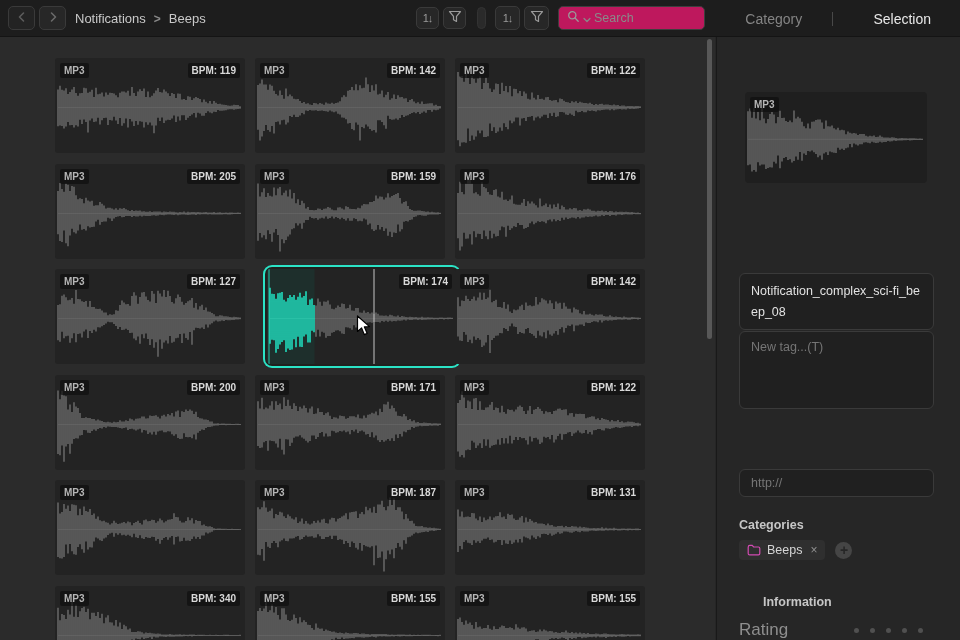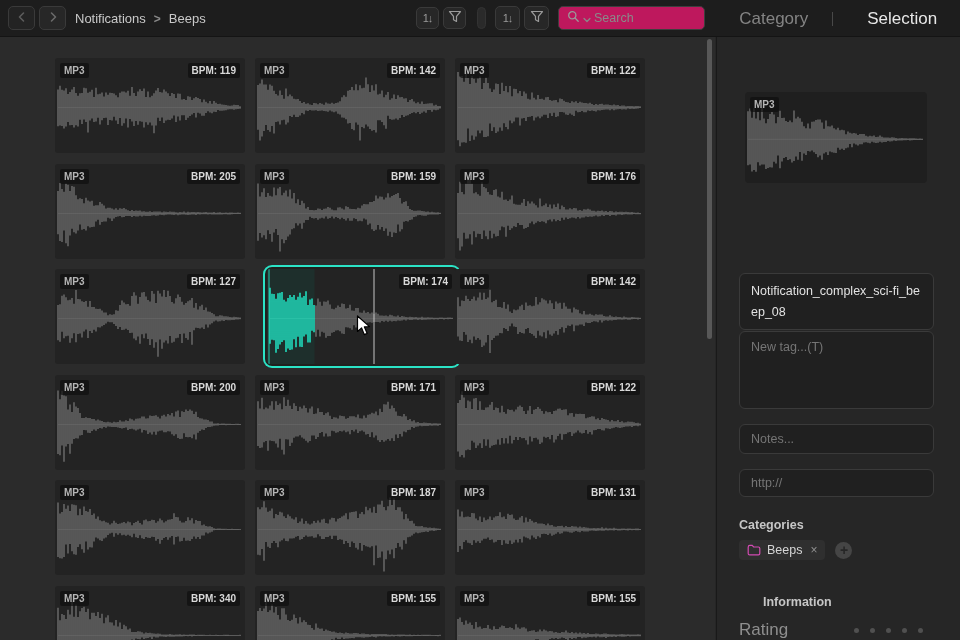--- a/index.html
+++ b/index.html
@@ -45,21 +45,21 @@
     flex:1; min-width:20px; background:transparent; border:none; outline:none;
     color:#dddddd; font-size:12.5px; font-family:"Liberation Sans",sans-serif;
   }
   .searchbox input::placeholder { color:#8a8a8a; }
 
   
   .panel-tabs {
     position:absolute; right:0; top:0; width:244px; height:37px;
     display:flex; align-items:center; z-index:7;
   }
-  .ptab { flex:1; text-align:center; font-size:17px; color:#848484; cursor:pointer; }
+  .ptab { flex:1; text-align:center; font-size:14px; color:#848484; cursor:pointer; }
   .ptab.active { color:#e8e8e8;margin-left:12px; }
   .ptab-divider { width:1px; height:14px; background:#484848; }
 
   
   .main-area {
     position:absolute; top:37px; left:0; width:715px; height:603px;
     background:#2b2b2b; overflow:hidden;
   }
   .sample-grid {
     position:absolute; top:21px; left:55px;
@@ -367,21 +367,20 @@
   <div class="preview-tile">
     <svg id="preview-wave" viewBox="0 0 182 91" width="182" height="91">
         <line x1="3" x2="178" y1="47.32" y2="47.32" stroke="#8a8a8a" stroke-width="0.8" opacity="0.5"></line>
         <path d="M3 19.3L3 73.3M5 16.5L5 72.4M7 25.7L7 79.6M9 16.2L9 77.9M11 26.6L11 79.7M13 19.7L13 70.3M15 28.3L15 73.4M17 16.0L17 72.4M19 26.5L19 72.6M21 31.3L21 77.0M23 26.9L23 76.0M25 22.0L25 75.3M27 20.0L27 75.6M29 22.5L29 69.8M31 31.2L31 71.6M33 25.0L33 63.6M35 18.7L35 76.3M37 25.9L37 69.5M39 25.8L39 66.1M41 28.9L41 65.0M43 30.1L43 68.0M45 28.5L45 67.3M47 30.3L47 70.6M49 18.5L49 69.0M51 26.6L51 64.4M53 24.8L53 67.8M55 26.3L55 59.9M57 29.7L57 68.7M59 34.3L59 61.4M61 36.2L61 62.9M63 31.4L63 58.9M65 36.5L65 59.4M67 29.7L67 58.6M69 29.4L69 60.3M71 28.0L71 61.9M73 27.4L73 65.3M75 27.4L75 63.5M77 30.4L77 67.7M79 36.7L79 61.6M81 28.6L81 60.3M83 34.2L83 62.9M85 34.6L85 59.6M87 33.6L87 60.2M89 36.2L89 60.7M91 37.6L91 61.1M93 35.7L93 55.7M95 38.2L95 57.8M97 37.7L97 56.8M99 38.3L99 58.1M101 42.3L101 56.3M103 39.4L103 55.4M105 40.8L105 51.9M107 41.4L107 55.3M109 40.9L109 51.5M111 41.6L111 52.4M113 43.0L113 53.5M115 42.1L115 52.2M117 41.9L117 52.2M119 42.0L119 50.6M121 43.8L121 50.2M123 44.5L123 50.7M125 43.7L125 51.2M127 44.2L127 49.8M129 43.6L129 50.6M131 45.0L131 51.0M133 44.8L133 50.8M135 43.5L135 49.7M137 44.7L137 50.4M139 45.6L139 50.1M141 45.4L141 50.1M143 45.4L143 48.9M145 45.8L145 49.4M147 45.3L147 49.3M149 45.6L149 48.5M151 46.1L151 49.1M153 46.4L153 48.4M155 46.3L155 48.4M157 46.0L157 48.5M159 46.2L159 48.2M161 46.2L161 48.3M163 46.4L163 48.1M165 46.3L165 48.5M167 46.3L167 48.3M169 46.3L169 48.0M171 46.5L171 47.9M173 46.8L173 48.1M175 46.5L175 48.1M177 46.8L177 48.1" stroke="#6e6e6e" stroke-width="1.4" fill="none"></path>
       </svg>
     <span class="badge fmt">MP3</span>
   </div>
 
   <div class="field filename-field">Notification_complex_sci-fi_beep_08</div>
   <textarea class="field tag-field" placeholder="New tag...(T)" style=""></textarea>
-  <input class="field notes-field" placeholder="Notes..." style="">
   <input class="field url-field" placeholder="http://" style="">
 
   <div class="sec-label categories-label">Categories</div>
   <div class="chip-row" id="chip-row">
       <div class="chip">
         <svg width="14" height="12" viewBox="0 0 14 12">
           <path d="M1.2 3.2 Q1.2 1.4 2.8 1.4 H5.2 L6.6 3 H11.4 Q12.8 3 12.8 4.4 V9.4 Q12.8 10.8 11.4 10.8 H2.6 Q1.2 10.8 1.2 9.4 Z" fill="none" stroke="#d24bb2" stroke-width="1.2"></path>
         </svg>
         <span>Beeps</span>
         <span class="x">×</span>

